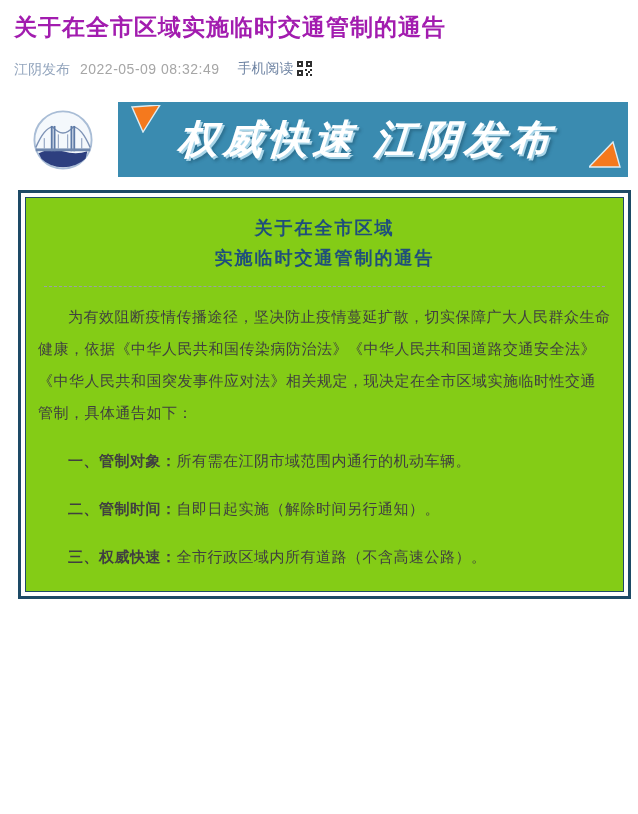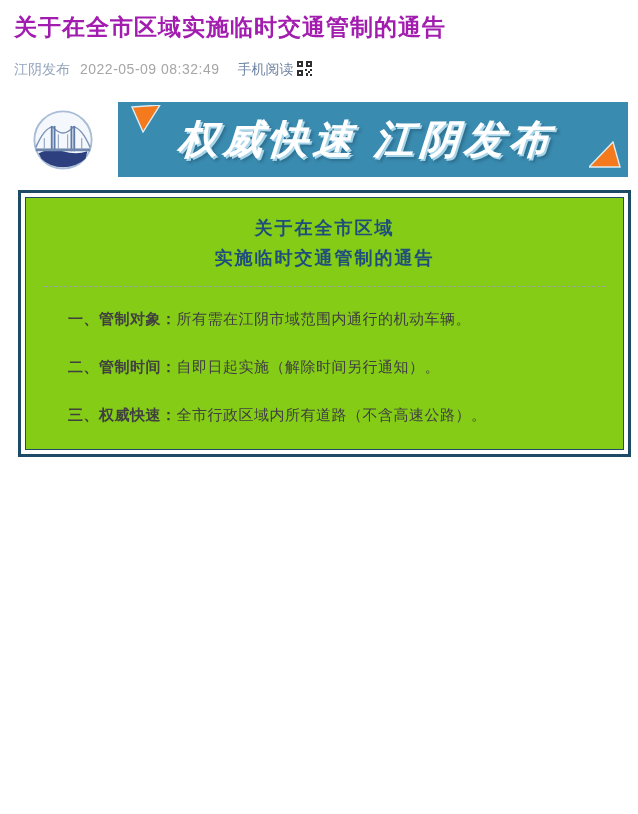--- a/index.html
+++ b/index.html
@@ -15,21 +15,21 @@
     font-size: 23px; font-weight: bold; color: #a21caf;
     letter-spacing: 1px; line-height: 1.3;
   }
   .meta-row {
     margin: 15px 14px 0 14px;
     font-size: 14px; line-height: 20px;
     display: flex; align-items: center; gap: 10px;
   }
   .meta-source { color: #93a5bd; }
   .meta-time { color: #a6a6a6; letter-spacing: 0.5px; }
-  .meta-mobile { color: #6f84a3; margin-left: 8px; display: flex; align-items: center; gap: 3px; cursor: pointer; }
+  .meta-mobile { color: #6f84a3; margin-left: 8px; display: flex; align-items: center; gap: 3px; cursor: pointer; font-family: Liberation Serif, serif; }
   .qr-icon svg { display: block; }
 
   
   .banner-row {
     margin-top: 23px; margin-left: 33px;
     display: flex; align-items: center; height: 76px;
   }
   .logo-circle { width: 60px; height: 72px; flex: 0 0 auto; margin-right: 25px; }
   .logo-circle svg { display: block; width: 100%; height: 100%; }
   .banner {
@@ -145,20 +145,21 @@
 </div>
 
 <div class="notice-box">
   <div class="notice-inner">
     <div class="notice-title">
       <div>关于在全市区域</div>
       <div>实施临时交通管制的通告</div>
     </div>
     <hr class="dashed-divider">
     <div class="notice-body">
+      <p class="para-intro">为有效阻断疫情传播途径，坚决防止疫情蔓延扩散，切实保障广大人民群众生命健康，依据《中华人民共和国传染病防治法》《中华人民共和国道路交通安全法》《中华人民共和国突发事件应对法》相关规定，现决定在全市区域实施临时性交通管制，具体通告如下：</p>
       <p class="item">
         <span class="item-label">一、管制对象：</span><span>所有需在江阴市域范围内通行的机动车辆。</span>
       </p>
       <p class="item">
         <span class="item-label">二、管制时间：</span><span>自即日起实施（解除时间另行通知）。</span>
       </p>
       <p class="item">
         <span class="item-label">三、权威快速：</span><span>全市行政区域内所有道路（不含高速公路）。</span>
       </p>
 

